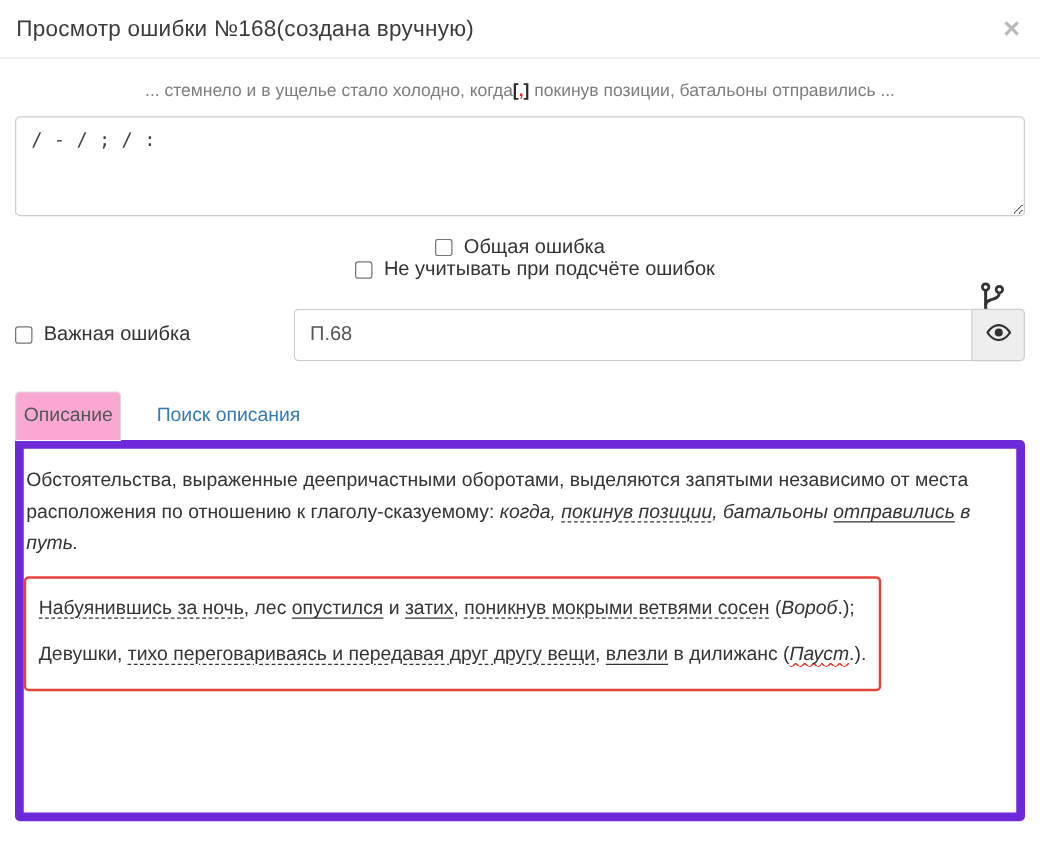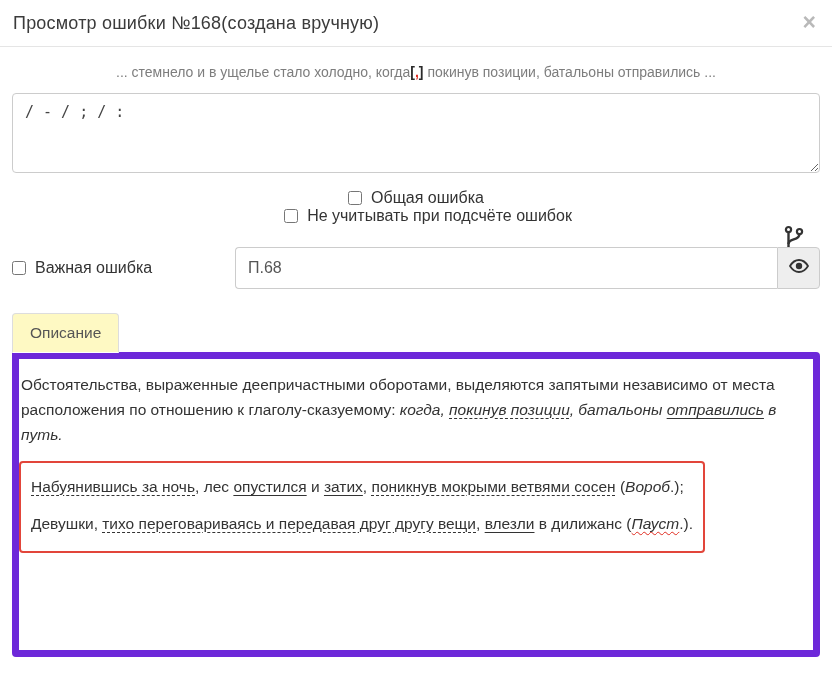--- a/index.html
+++ b/index.html
@@ -65,23 +65,23 @@
     border-radius: 0 4px 4px 0; display: flex; align-items: center; justify-content: center;
     cursor: pointer;
   }
 
   
   .tabs { display: flex; margin: 24px 12px 0; align-items: flex-end; }
   .tab {
     padding: 10px 16px; font-size: 15.5px; cursor: pointer; line-height: 18px;
   }
   .tab.active {
-    background: #fef9c3; border: 1px solid #ddd; border-bottom: 1px solid #fff;
+    background: #f9a8d4; border: 1px solid #ddd; border-bottom: 1px solid #fff;
     border-radius: 4px 4px 0 0; color: #555; position: relative; z-index: 2;
-    margin-bottom: -1px; padding: 10px 17px;
+    margin-bottom: -1px; padding: 10px 6px;
   }
   .tab.inactive { color: #337ab7; margin-left: 12px; }
 
   
   .panel {
     margin: 0 12px; border: 7px solid #6d28d9; border-radius: 0 4px 4px 4px;
     padding: 11px 0; height: 305px; position: relative; z-index: 1;
     font-size: 15.5px; color: #333;
   }
   .intro { line-height: 1.62; margin: 2px 2px 14px; }
@@ -146,20 +146,21 @@
             <path d="M10 1 C5 1 1.6 6 1 7 C1.6 8 5 13 10 13 C15 13 18.4 8 19 7 C18.4 6 15 1 10 1 Z" fill="none" stroke="#333" stroke-width="1.8"></path>
             <circle cx="10" cy="7" r="3.2" fill="#333"></circle>
           </svg>
         </span>
       </span>
     </div>
   </div>
 
   <div class="tabs">
     <div class="tab active">Описание</div>
+    <div class="tab inactive">Поиск описания</div>
   </div>
 
   <div class="panel">
     <p class="intro"><span>Обстоятельства, выраженные деепричастными оборотами, выделяются запятыми независимо от места расположения по отношению к глаголу-сказуемому: </span><span class="it">когда, </span><span class="it u-dash">покинув позиции</span><span class="it">, батальоны </span><span class="it u-solid">отправились</span><span class="it"> в путь.</span></p>
 
     <div class="red-box">
       <p><span class="u-dash">Набуянившись за ночь</span><span>, лес </span><span class="u-solid">опустился</span><span> и </span><span class="u-solid">затих</span><span>, </span><span class="u-dash">поникнув мокрыми ветвями сосен</span><span> (</span><span class="it">Вороб</span><span>.);</span></p>
 
       <p><span>Девушки, </span><span class="u-dash">тихо переговариваясь и передавая друг другу вещи</span><span>, </span><span class="u-solid">влезли</span><span> в дилижанс (</span><span class="u-wavy">Пауст</span><span>.).</span></p>
     </div>

